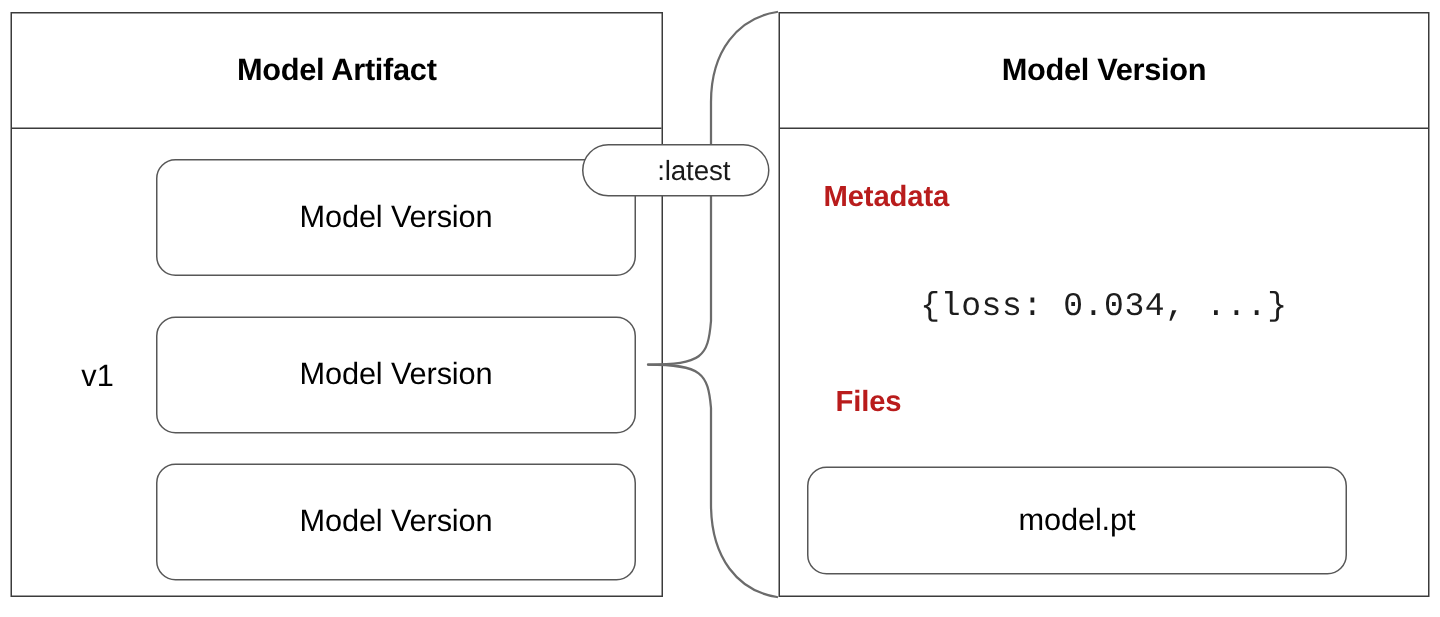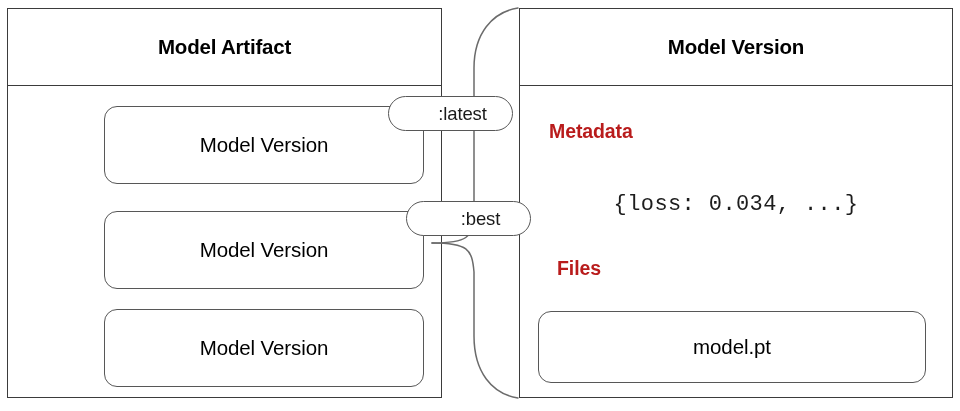--- a/index.html
+++ b/index.html
@@ -150,21 +150,21 @@
     font-family: "Liberation Mono", "DejaVu Sans Mono", monospace;
     font-size: 22px;
     color: #1d1d1d;
     letter-spacing: 0.4px;
   }
 
   .file-card {
     position: absolute;
     left: 18px;
     top: 225px;
-    width: 388px;
+    width: 360px;
     height: 72px;
     box-sizing: border-box;
     border: 1.1px solid #575757;
     border-radius: 13px;
     background: #ffffff;
     display: flex;
     align-items: center;
     justify-content: center;
   }
   .file-card-label {
@@ -199,25 +199,23 @@
       <div class="version-row r-v2">
         <div class="version-card">
           <span class="version-card-label">Model Version</span>
           <div class="tag-chip" id="tag-latest">
             <span class="tag-chip-label">:latest</span>
           </div>
         </div>
       </div>
 
       <div class="version-row r-v1">
+        <span class="version-label">v1</span>
         <div class="version-card">
           <span class="version-card-label">Model Version</span>
-          <div class="tag-chip" id="tag-best">
-            <span class="tag-chip-label">:best</span>
-          </div>
         </div>
       </div>
 
       <div class="version-row r-v0">
         <div class="version-card">
           <span class="version-card-label">Model Version</span>
         </div>
       </div>
 
     </div>

